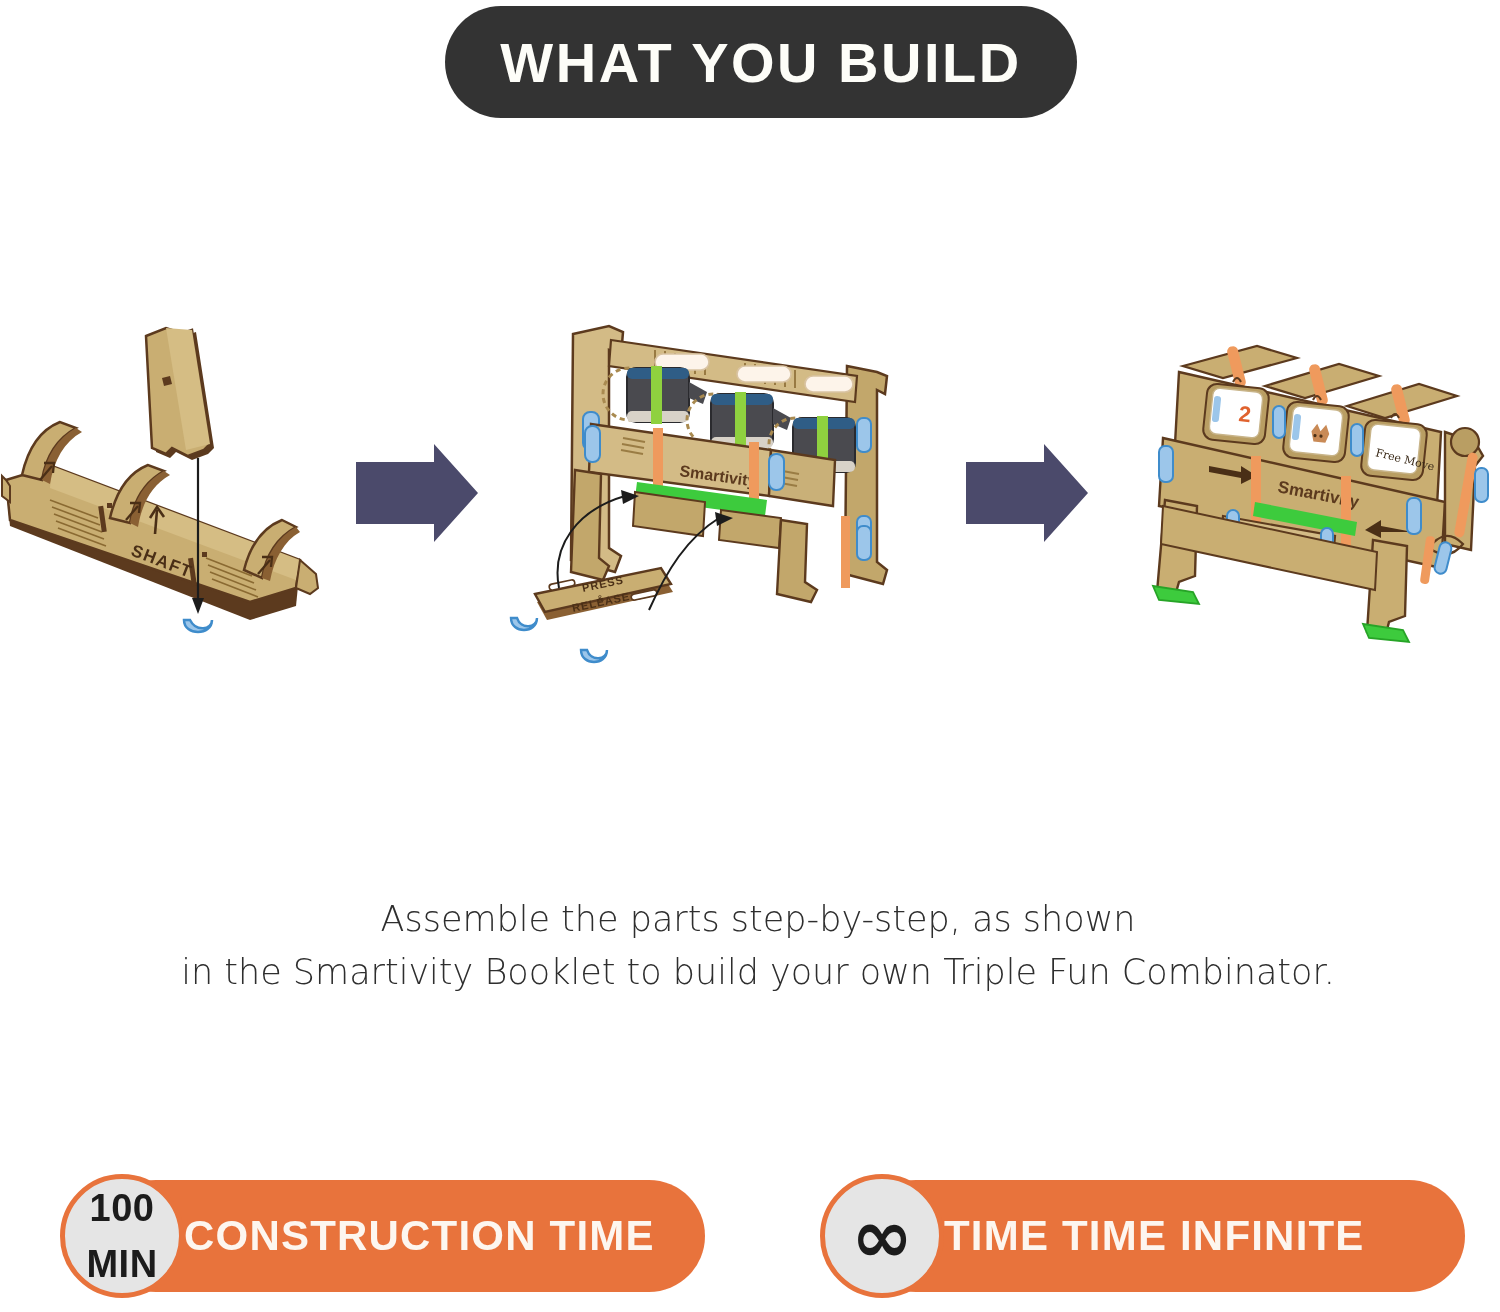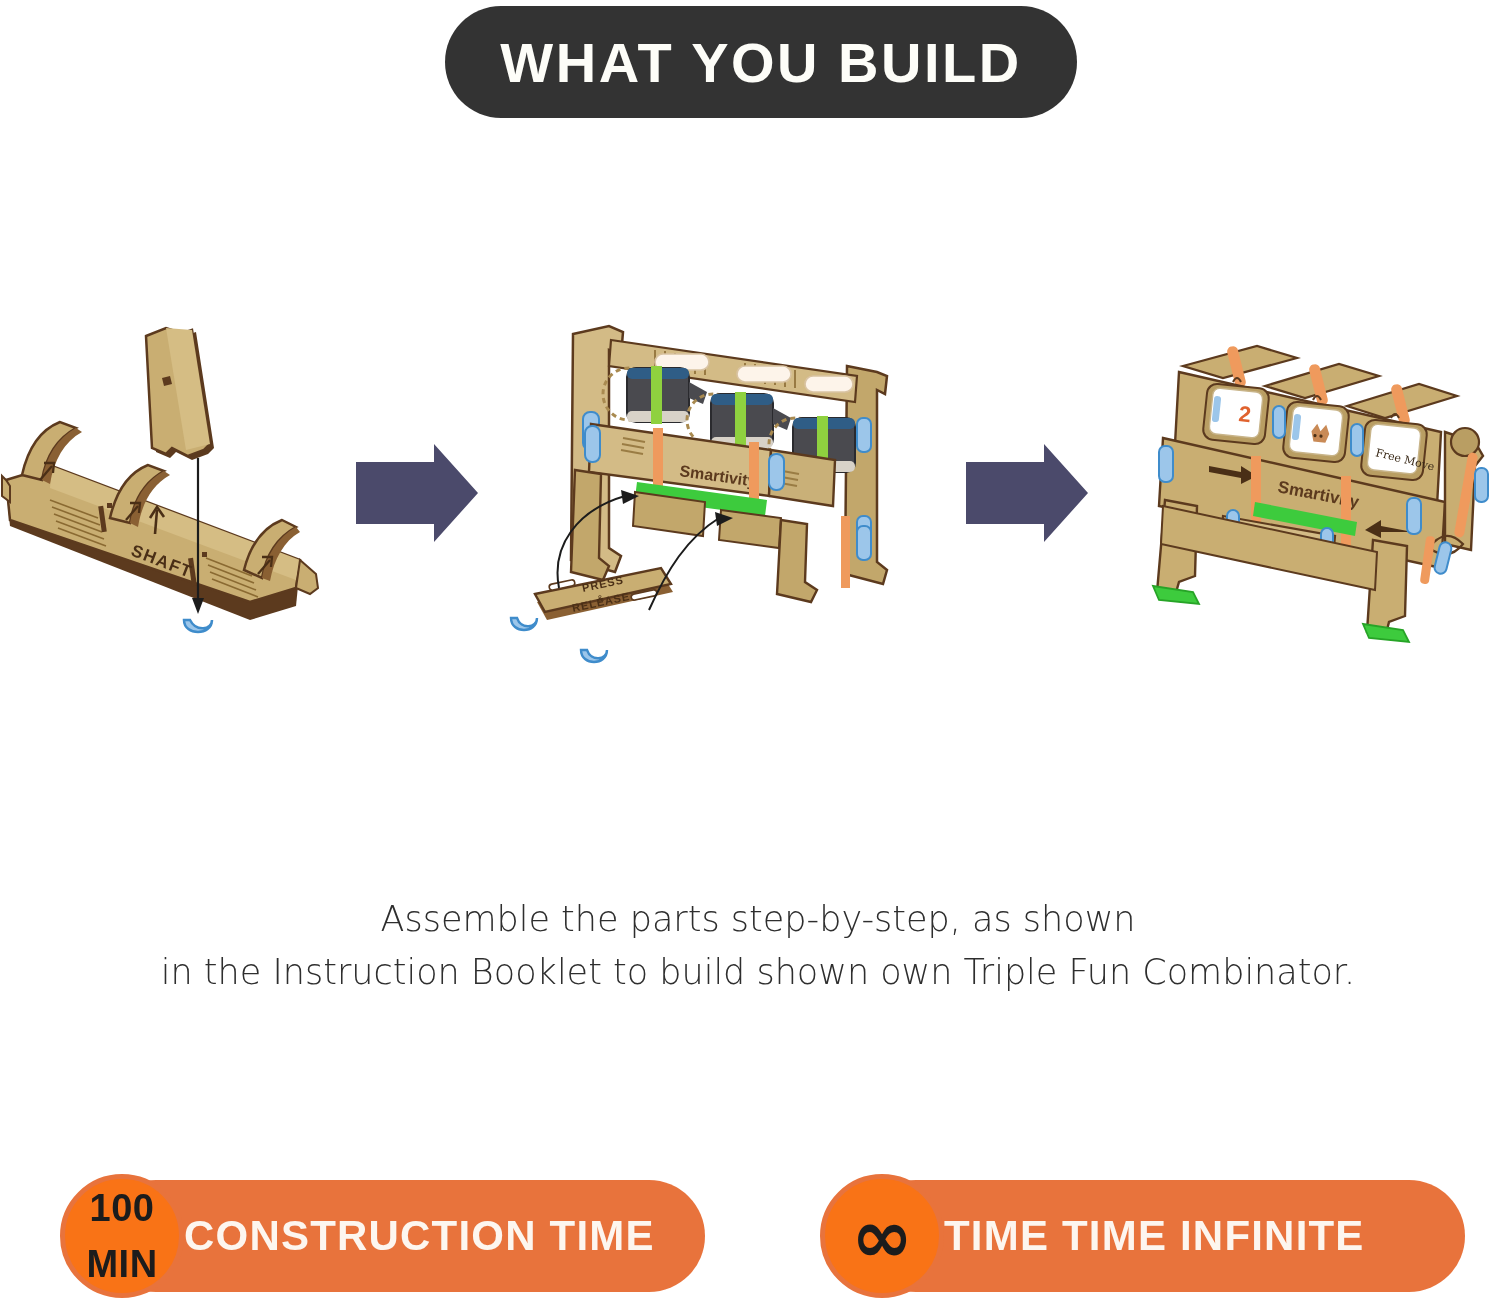--- a/index.html
+++ b/index.html
@@ -96,21 +96,21 @@
   }
   .badge-construction { left: 100px;  width: 605px; }
   .badge-playtime     { left: 860px;  width: 605px; }
 
   .badge-circle {
     position: absolute;
     left: -40px;
     top: -6px;
     width: 124px;
     height: 124px;
-    background: #f97316;
+    background: #e5e5e5;
     border: 5px solid #E8733C;
     border-radius: 50%;
     display: flex;
     flex-direction: column;
     align-items: center;
     justify-content: center;
     color: #1c1c1c;
   }
   .badge-circle .cnum {
     font-size: 38px;
@@ -441,21 +441,21 @@
         <polygon points="228,220 262,226 260,296 244,302 240,318 222,312" fill="#c9ae72" stroke="#5c3a1e" stroke-width="2.4"></polygon>
         <polygon points="218,304 258,310 264,322 224,318" fill="#3dcb3d" stroke="#27a427" stroke-width="1.8"></polygon>
         <polygon points="18,186 232,232 230,270 16,224" fill="#c9ae72" stroke="#5c3a1e" stroke-width="2"></polygon>
       </g>
     </svg>
   </div>
 </div>
 
 <div class="description">
   <span class="desc-line">Assemble the parts step-by-step, as shown</span>
-  <span class="desc-line">in the Instruction Booklet to build shown own Triple Fun Combinator.</span>
+  <span class="desc-line">in the Smartivity Booklet to build your own Triple Fun Combinator.</span>
 </div>
 
 <div class="badges">
 
   <div class="badge badge-construction">
     <div class="badge-circle">
       <span class="cnum">100</span>
       <span class="cunit">MIN</span>
     </div>
     <span class="badge-label">CONSTRUCTION TIME</span>

